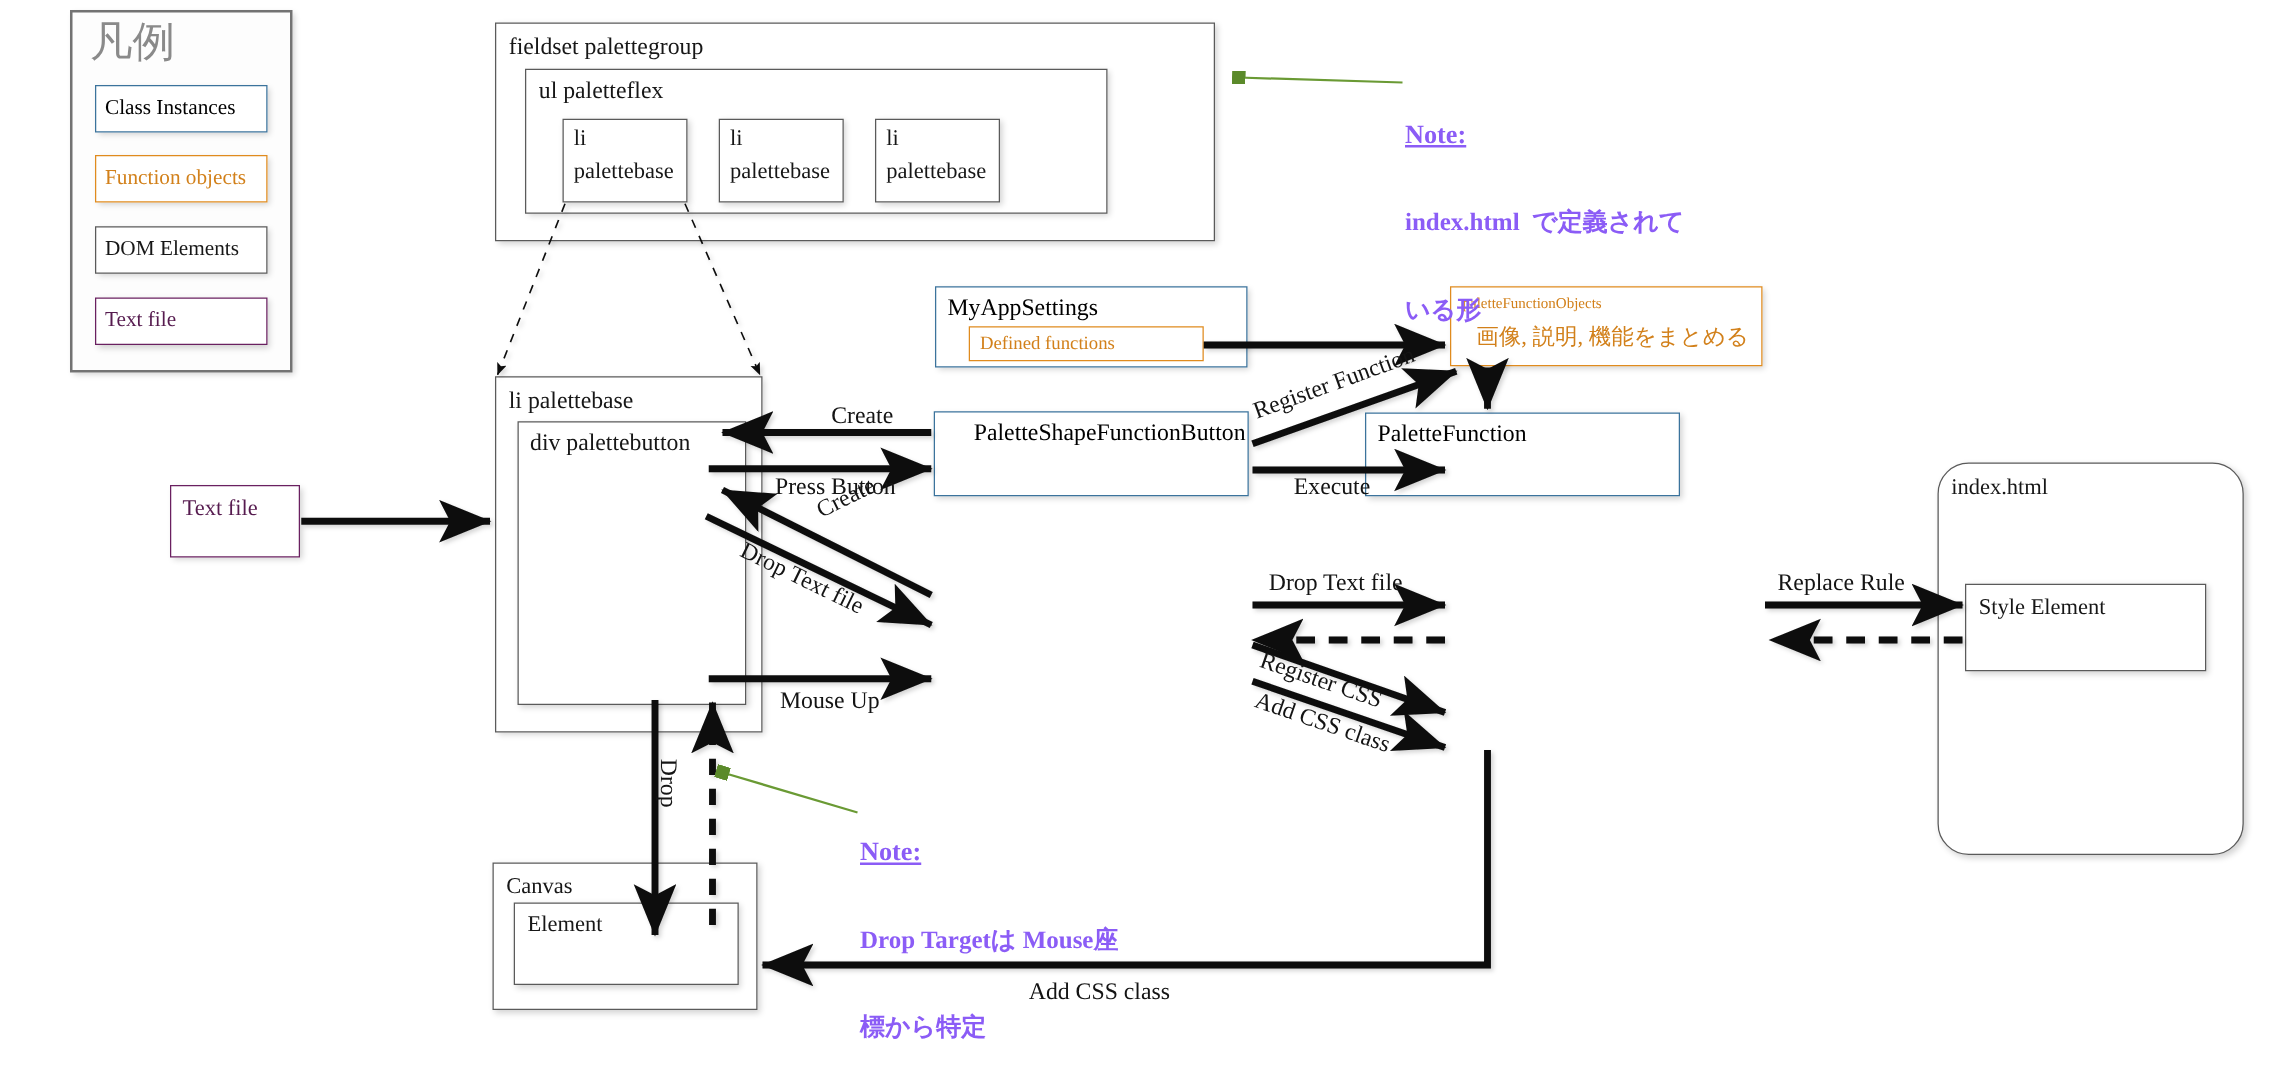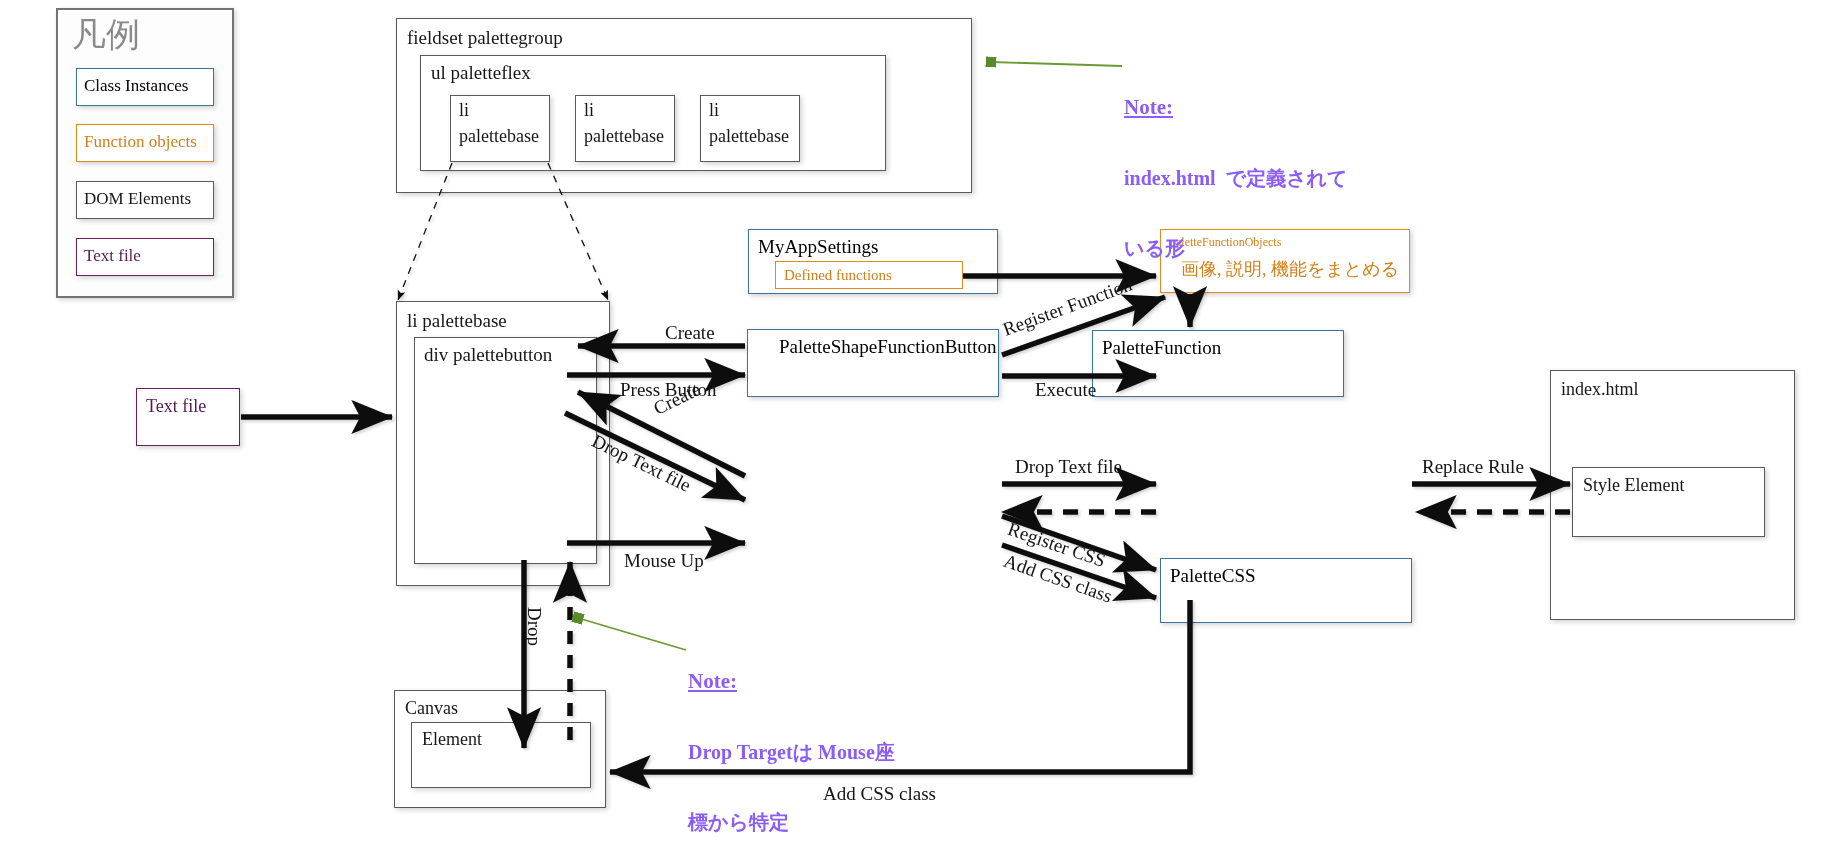--- a/index.html
+++ b/index.html
@@ -148,25 +148,22 @@
   <div class="box b-class" style="left:747px; top:329px; width:252px; height:68px;">
     <span class="cap" style="left:9px; top:6px; font-size:19px;margin-left:22px;">PaletteShapeFunctionButton</span>
   </div>
 
 
   <div class="box b-class" style="left:1092px; top:330px; width:252px; height:67px;">
     <span class="cap" style="left:9px; top:6px; font-size:19px;">PaletteFunction</span>
   </div>
 
 
-  <div class="box b-class" style="left:1160px; top:558px; width:252px; height:65px;">
-    <span class="cap" style="left:9px; top:6px; font-size:19px;">PaletteCSS</span>
-  </div>
-
-  <div class="box b-dom" style="left:1550px; top:370px; width:245px; height:250px;">
+
+  <div class="box b-dom" style="left:1550px; top:370px; width:245px; height:314px;border-radius:25px;">
     <span class="cap" style="left:10px; top:8px; font-size:18px;">index.html</span>
   </div>
   <div class="box b-dom" style="left:1572px; top:467px; width:193px; height:70px;">
     <span class="cap" style="left:10px; top:7px; font-size:18px;">Style Element</span>
   </div>
 
   <div class="box b-dom" style="left:394px; top:690px; width:212px; height:118px;">
     <span class="cap" style="left:10px; top:7px; font-size:18px;">Canvas</span>
   </div>
   <div class="box b-dom" style="left:411px; top:722px; width:180px; height:66px;">

